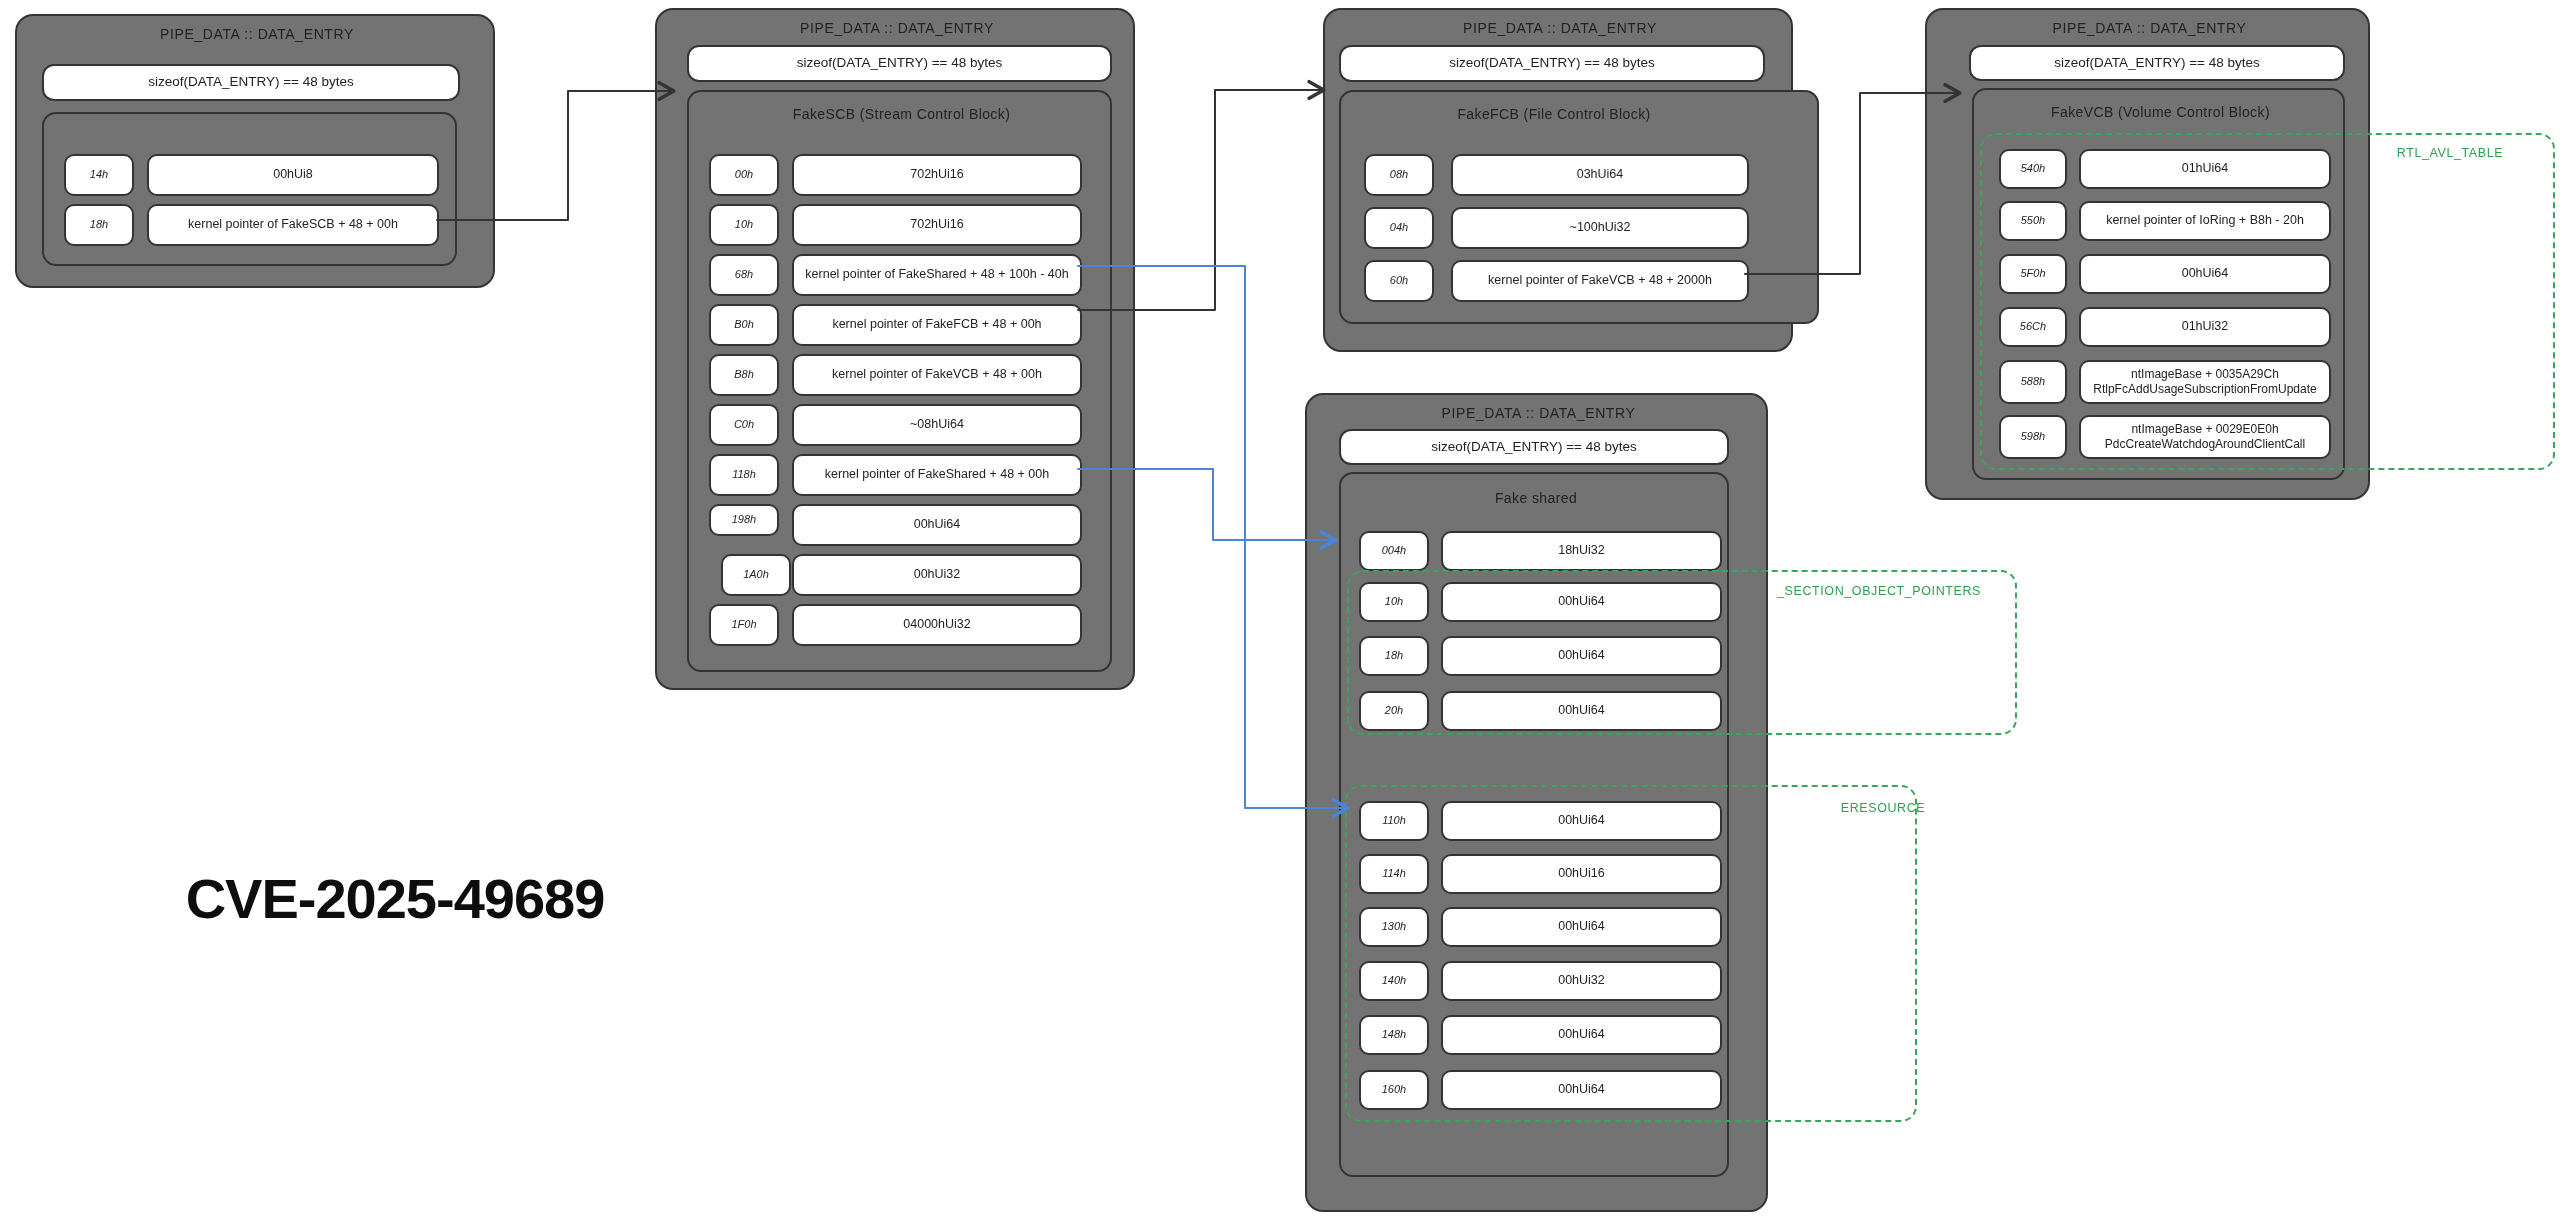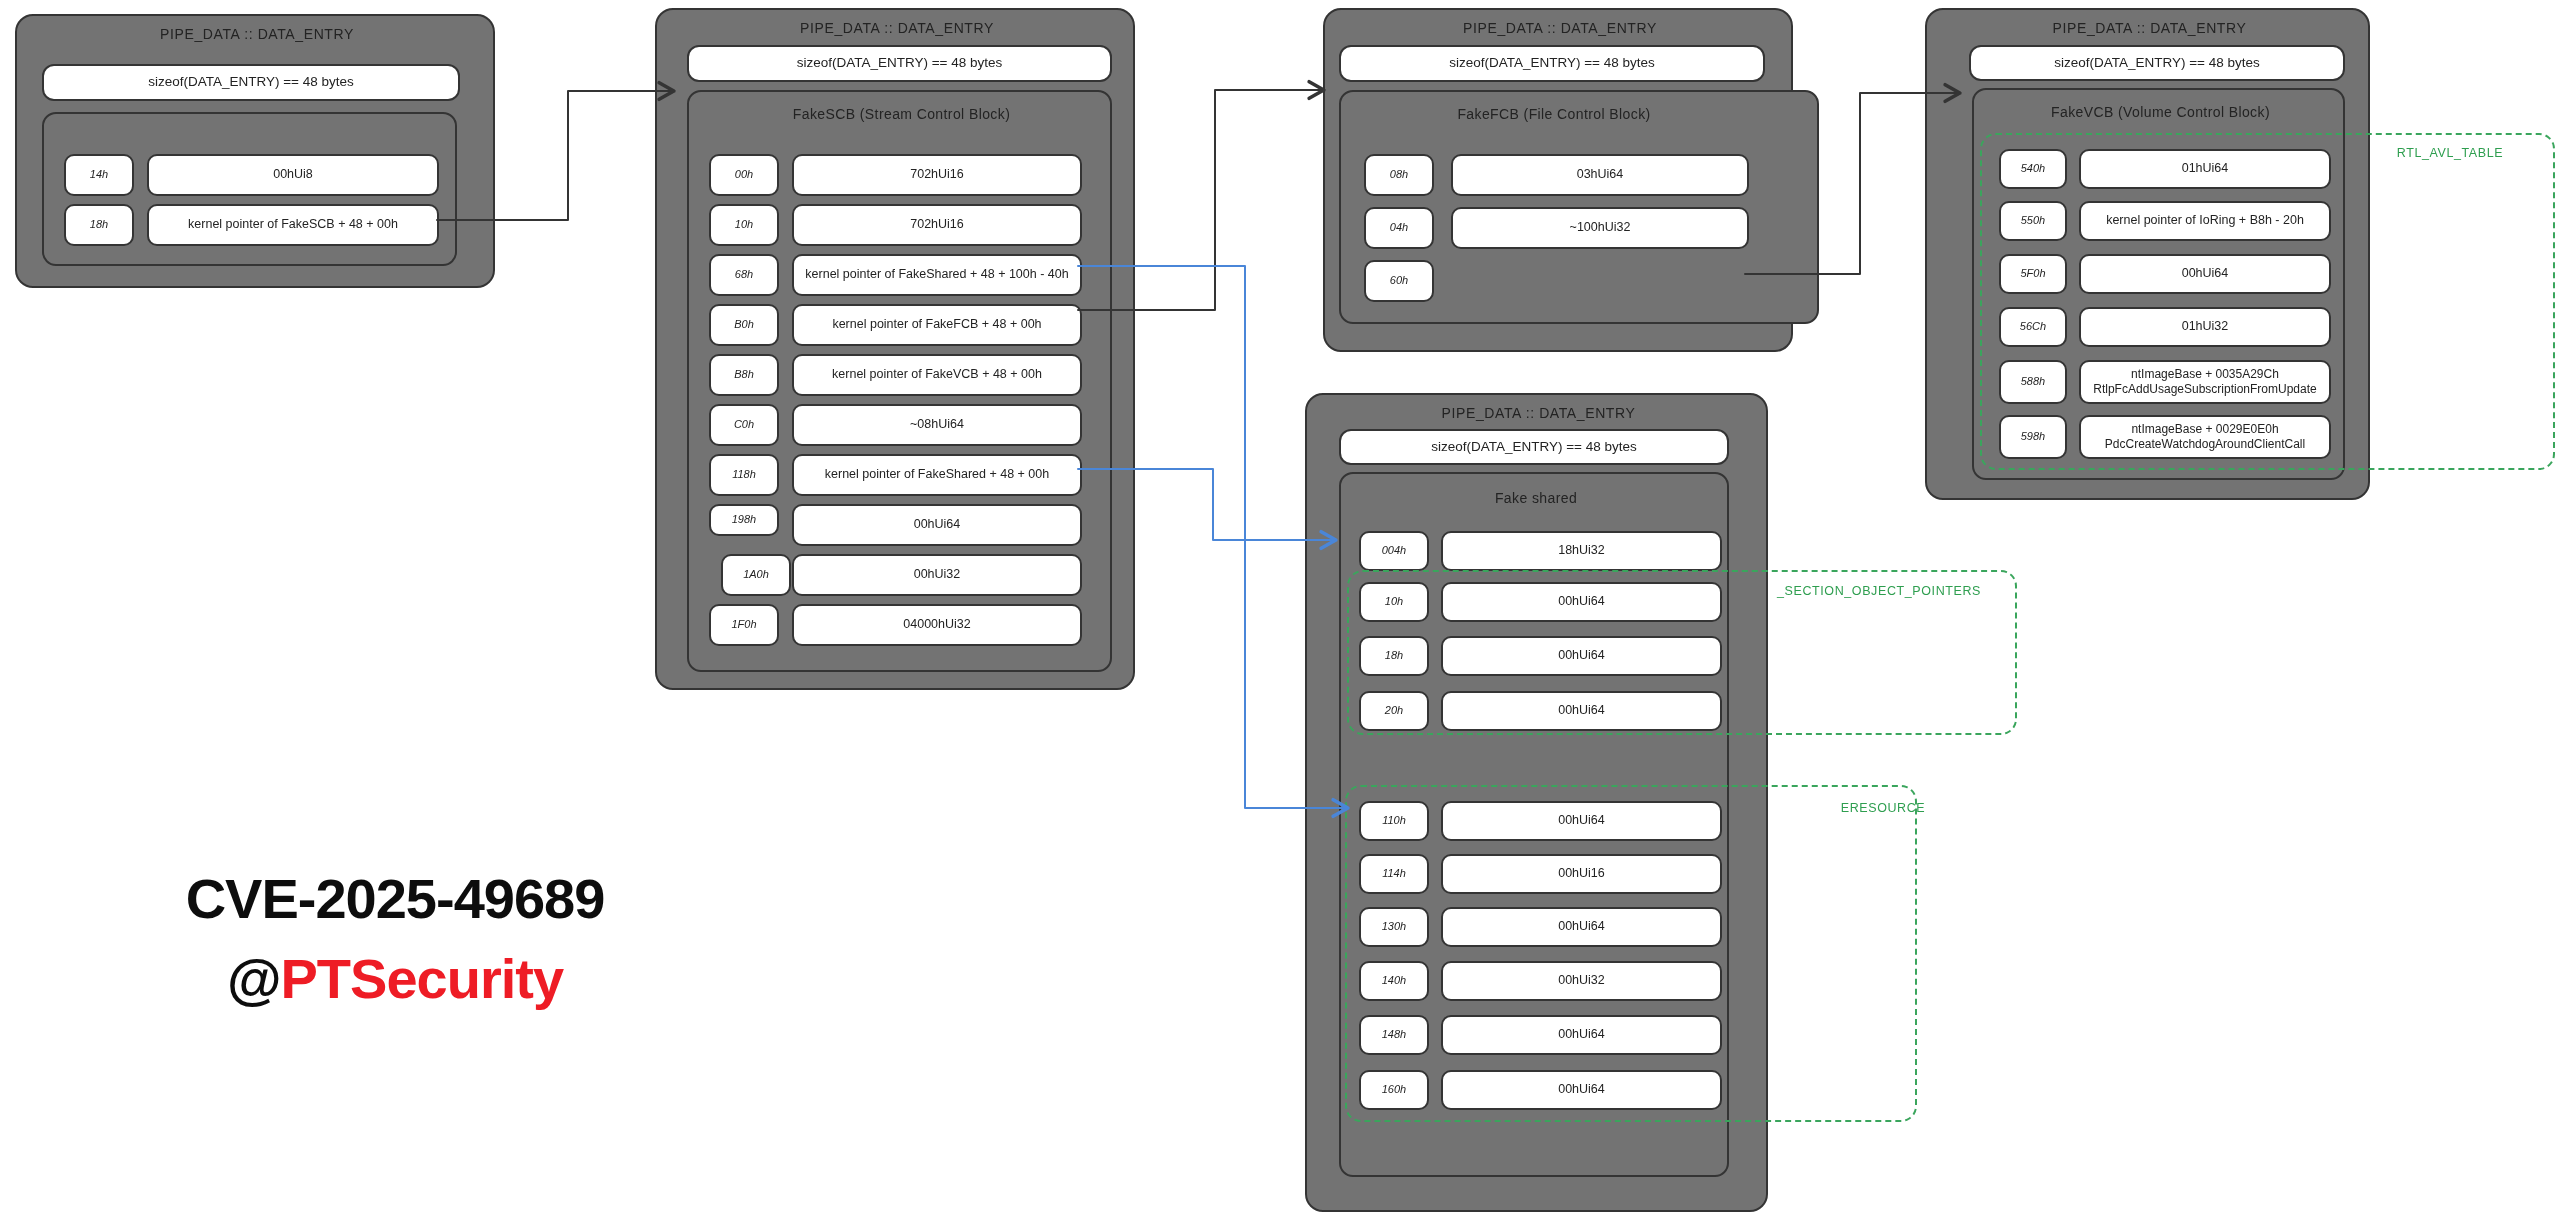--- a/index.html
+++ b/index.html
@@ -69,20 +69,21 @@
   <div class="box" style="left:1323px;top:8px;width:470px;height:344px;">
     <div class="titlebar" style="left:0;top:10px;width:470px;">PIPE_DATA :: DATA_ENTRY</div>
     <div class="cell wide" style="left:14px;top:35px;width:426px;height:37px;">sizeof(DATA_ENTRY) == 48 bytes</div>
     <div class="box inner" style="left:14px;top:80px;width:480px;height:234px;">
       <div class="sublabel" style="left:0;top:14px;width:426px;">FakeFCB (File Control Block)</div>
       <div class="cell off" style="left:23px;top:62px;width:70px;height:42px;">08h</div>
       <div class="cell" style="left:110px;top:62px;width:298px;height:42px;">03hUi64</div>
       <div class="cell off" style="left:23px;top:115px;width:70px;height:42px;">04h</div>
       <div class="cell" style="left:110px;top:115px;width:298px;height:42px;">~100hUi32</div>
       <div class="cell off" style="left:23px;top:168px;width:70px;height:42px;">60h</div>
+      <div class="cell" style="left:110px;top:168px;width:298px;height:42px;">kernel pointer of FakeVCB + 48 + 2000h</div>
     </div>
   </div>
 
   <div class="box" style="left:1925px;top:8px;width:445px;height:492px;">
     <div class="titlebar" style="left:0;top:10px;width:445px;">PIPE_DATA :: DATA_ENTRY</div>
     <div class="cell wide" style="left:42px;top:35px;width:376px;height:36px;">sizeof(DATA_ENTRY) == 48 bytes</div>
     <div class="box inner" style="left:45px;top:78px;width:373px;height:392px;">
       <div class="sublabel" style="left:0;top:14px;width:373px;">FakeVCB (Volume Control Block)</div>
       <div class="cell off" style="left:25px;top:59px;width:68px;height:40px;">540h</div>
       <div class="cell" style="left:105px;top:59px;width:252px;height:40px;">01hUi64</div>
@@ -154,17 +155,14 @@
       </marker>
     </defs>
     <polyline points="437,220 568,220 568,91 672,91" stroke="#343434" marker-end="url(#mBlack)"></polyline>
     <polyline points="1078,310 1215,310 1215,90 1322,90" stroke="#343434" marker-end="url(#mBlack)"></polyline>
     <polyline points="1745,274 1860,274 1860,93 1958,93" stroke="#343434" marker-end="url(#mBlack)"></polyline>
     <polyline points="1078,266 1245,266 1245,808 1346,808" stroke="#4a86d8" marker-end="url(#mBlue)"></polyline>
     <polyline points="1078,469 1213,469 1213,540 1334,540" stroke="#4a86d8" marker-end="url(#mBlue)"></polyline>
   </svg>
 
   <div class="wm" style="left:145px;top:866px;width:500px;">CVE-2025-49689</div>
-  <div class="wm" style="left:145px;top:946px;width:500px;">
-    <span>@</span><span class="wm-red">PTSecurity</span>
-  </div>
 
 </div>
 
 </body></html>

